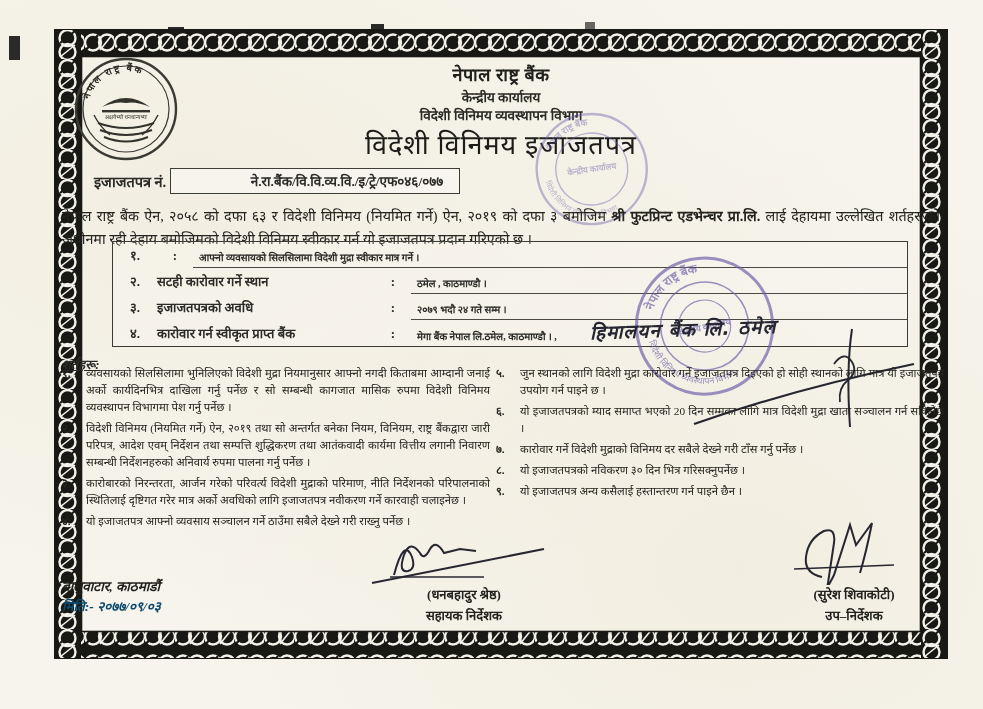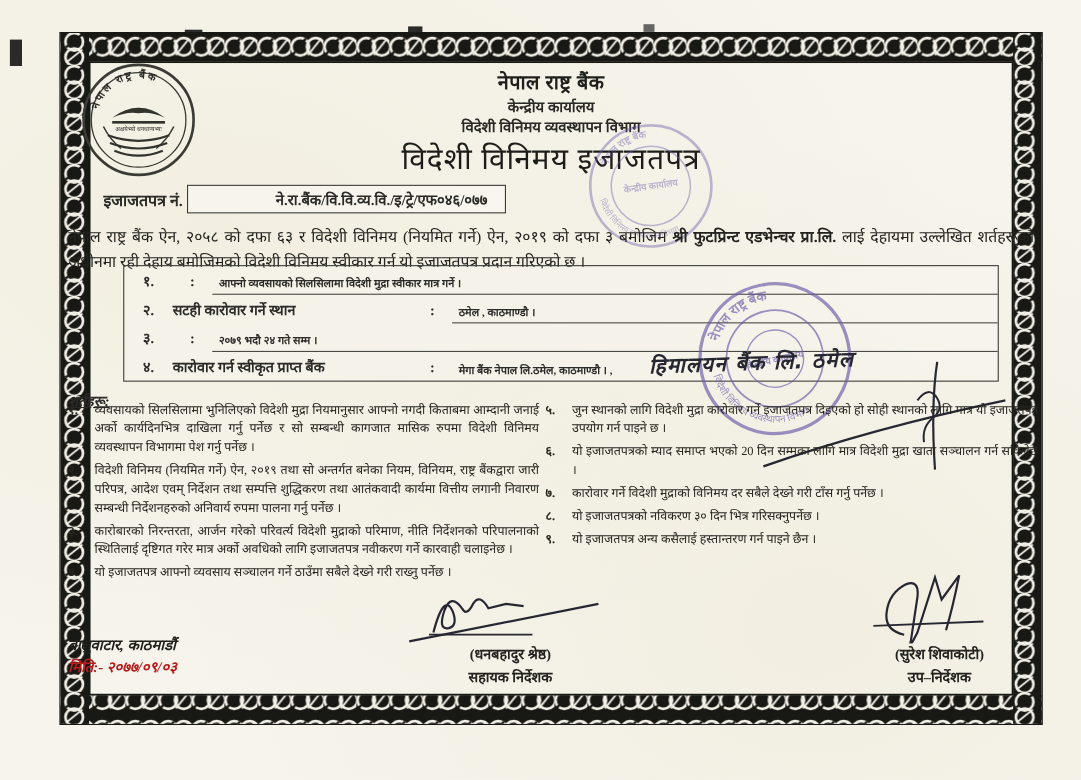--- a/index.html
+++ b/index.html
@@ -51,21 +51,21 @@
   .cond-head { position:absolute; left:8px; top:326px; font-size:13px; font-weight:bold; font-style:italic; text-decoration:underline; }
   .cond-col { position:absolute; top:336px; font-size:11.3px; line-height:1.5; color:#26261f; }
   .cond-left  { left:8px;  width:428px; }
   .cond-right { left:442px; width:448px; }
   .cond-item { display:flex; margin-bottom:4px; }
   .cond-num { width:24px; flex:0 0 24px; font-weight:bold; }
   .cond-text { flex:1; text-align:justify; }
 
   
   .foot-place { position:absolute; left:8px; top:548px; font-size:13.5px; font-weight:bold; font-style:italic; color:#1f1f1b; }
-  .foot-date  { position:absolute; left:8px; top:568px; font-size:13.5px; font-weight:bold; font-style:italic; color:#b91c1c; }
+  .foot-date  { position:absolute; left:8px; top:568px; font-size:13.5px; font-weight:bold; font-style:italic; color:#0c4a6e; }
   .sig-block { position:absolute; text-align:center; }
   .sig-mid   { left:300px; top:498px; width:220px; }
   .sig-right { left:700px; top:488px; width:200px; }
   .sig-name  { font-size:13px; font-weight:bold; color:#22221e; }
   .sig-title { font-size:13px; font-weight:bold; color:#22221e; margin-top:3px; }
   .sig-svg { display:block; margin:0 auto; }
 
   
   .stamp { position:absolute; pointer-events:none; }
   .stamp-title { left:478px; top:80px; opacity:.42; transform:rotate(-8deg); }
@@ -175,20 +175,21 @@
       <div class="dvalue">आफ्नो व्यवसायको सिलसिलामा विदेशी मुद्रा स्वीकार मात्र गर्ने ।</div>
     </div>
     <div class="drow">
       <div class="dnum">२.</div>
       <div class="dlabel">सटही कारोवार गर्ने स्थान</div>
       <div class="dcolon">:</div>
       <div class="dvalue">ठमेल , काठमाण्डौ ।</div>
     </div>
     <div class="drow">
       <div class="dnum">३.</div>
+      <div class="dlabel">इजाजतपत्रको अवधि</div>
       <div class="dcolon">:</div>
       <div class="dvalue">२०७९ भदौ  २४ गते सम्म ।</div>
     </div>
     <div class="drow">
       <div class="dnum">४.</div>
       <div class="dlabel">कारोवार गर्न स्वीकृत प्राप्त बैंक</div>
       <div class="dcolon">:</div>
       <div class="dvalue">मेगा बैंक नेपाल  लि.ठमेल, काठमाण्डौ ।  ,</div>
     </div>
   </div>

